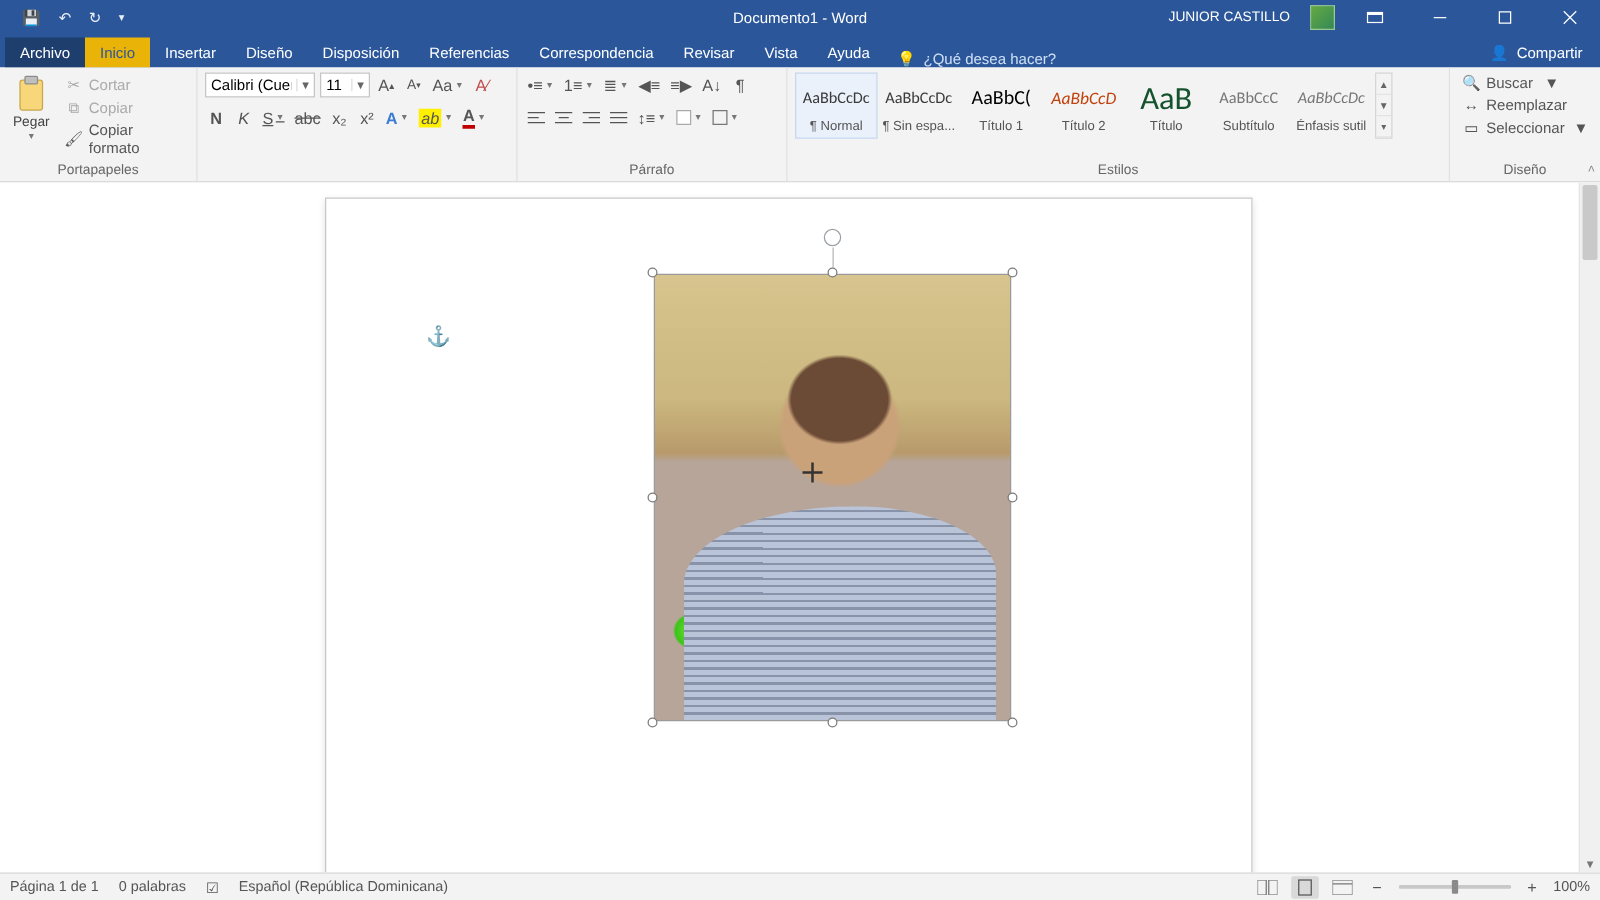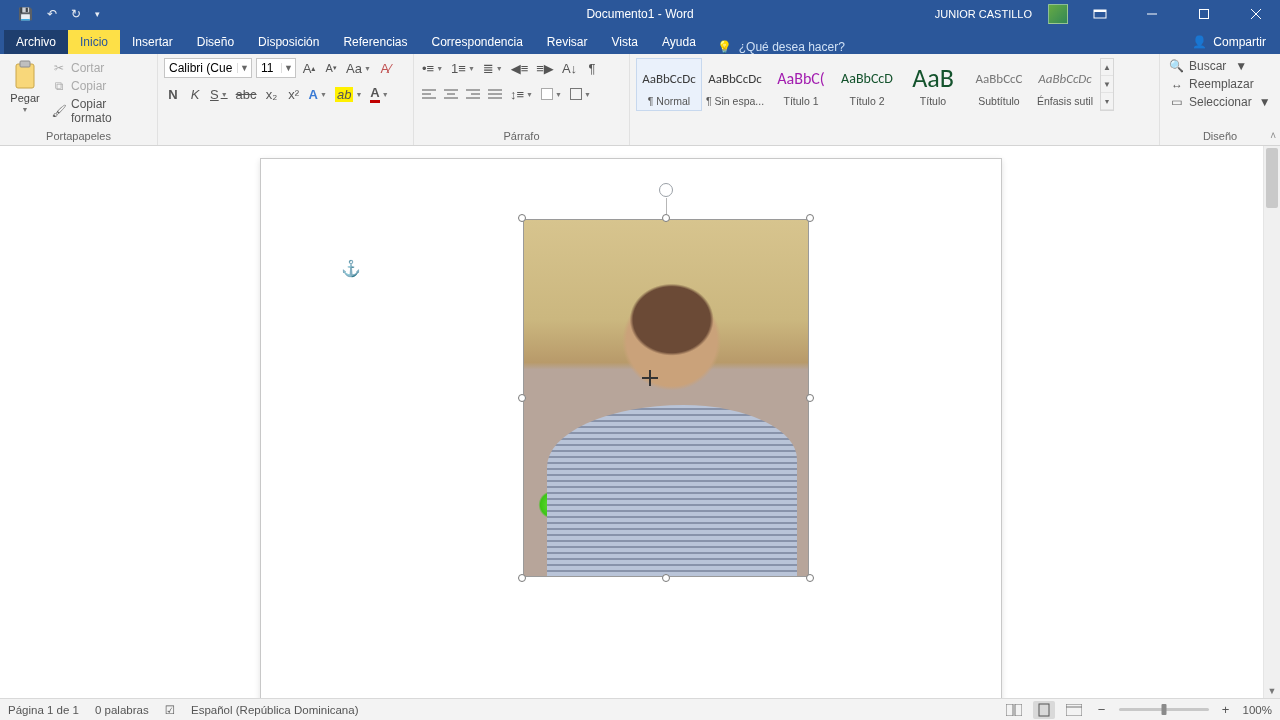--- a/index.html
+++ b/index.html
@@ -10,21 +10,21 @@
   .titlebar .qat span{opacity:.9; cursor:pointer;}
   .titlebar .center { position:absolute; left:50%; transform:translateX(-50%); font-size:12px;}
   .titlebar .right { margin-left:auto; display:flex; align-items:center; gap:12px; padding-right:4px;}
   .titlebar .user { font-size:11px; margin-right:4px;}
   .titlebar .avatar{width:20px;height:20px;background:linear-gradient(135deg,#6a4,#385);border:1px solid rgba(255,255,255,.4);}
   .winbtn{width:40px;height:28px;display:flex;align-items:center;justify-content:center;color:#fff;}
   
   .tabstrip{height:26px;background:#2b579a;display:flex;align-items:flex-end;color:#fff;padding-left:4px;}
   .tab{padding:5px 12px 5px;font-size:12px;cursor:pointer;text-align:center;}
   .tab.file{background:#1e3e6e;}
-  .tab.active{background:#fde047;color:#2b579a;}
+  .tab.active{background:#eab308;color:#2b579a;}
   .tabstrip .tell{display:flex;align-items:center;gap:6px;padding:0 10px;font-size:12px;color:#cfe0f5;}
   .tabstrip .share{margin-left:auto;padding:5px 14px;display:flex;align-items:center;gap:6px;}
   
   .ribbon{height:92px;background:#f3f3f3;border-bottom:1px solid #d4d4d4;display:flex;position:relative;}
   .group{border-right:1px solid #e1e1e1;display:flex;flex-direction:column;justify-content:space-between;position:relative;}
   .group .body{flex:1;display:flex;align-items:flex-start;padding:4px 6px;gap:4px;}
   .group .label{text-align:center;font-size:11px;color:#666;padding-bottom:3px;position:relative;}
   .btncol{display:flex;flex-direction:column;gap:2px;}
   .smallbtn{display:flex;align-items:center;gap:5px;padding:1px 4px;font-size:12px;color:#555;cursor:pointer;}
   .smallbtn.dis{color:#aaa;}
@@ -265,25 +265,25 @@
       <div class="styles" id="styles-host">
           <div class="stylecard sel">
             <div class="prev" style="font-size: 13px; color: rgb(59, 59, 59);">AaBbCcDc</div>
             <div class="name">¶ Normal</div>
           </div>
           <div class="stylecard">
             <div class="prev" style="font-size: 13px; color: rgb(59, 59, 59);">AaBbCcDc</div>
             <div class="name">¶ Sin espa...</div>
           </div>
           <div class="stylecard">
-            <div class="prev" style="font-size: 16px; color: #a21caf;">AaBbC(</div>
+            <div class="prev" style="font-size: 16px; color: #000000;">AaBbC(</div>
             <div class="name">Título 1</div>
           </div>
           <div class="stylecard">
-            <div class="prev" style="font-size: 14px; color: #14532d;">AaBbCcD</div>
+            <div class="prev" style="font-size: 14px; color: #c2410c; font-style: italic;">AaBbCcD</div>
             <div class="name">Título 2</div>
           </div>
           <div class="stylecard">
             <div class="prev" style="font-size: 26px; color: #14532d;">AaB</div>
             <div class="name">Título</div>
           </div>
           <div class="stylecard">
             <div class="prev" style="font-size: 13px; color: rgb(119, 119, 119);">AaBbCcC</div>
             <div class="name">Subtítulo</div>
           </div>
@@ -291,20 +291,21 @@
             <div class="prev" style="font-size: 13px; color: rgb(119, 119, 119); font-style: italic;">AaBbCcDc</div>
             <div class="name">Énfasis sutil</div>
           </div>
           <div class="more">
             <div>▲</div>
             <div>▼</div>
             <div>▾</div>
           </div>
         </div>
     </div>
+    <div class="label">Estilos</div>
   </div>
 
   <div class="group" style="width:120px;border-right:none;">
     <div class="body" style="flex-direction:column;gap:2px;padding-top:4px;">
       <div class="smallbtn">
           <span class="iconbox">🔍</span>
           <span>Buscar</span>
           <span class="dd" style="margin-left:4px;">▼</span>
         </div>
       <div class="smallbtn">

